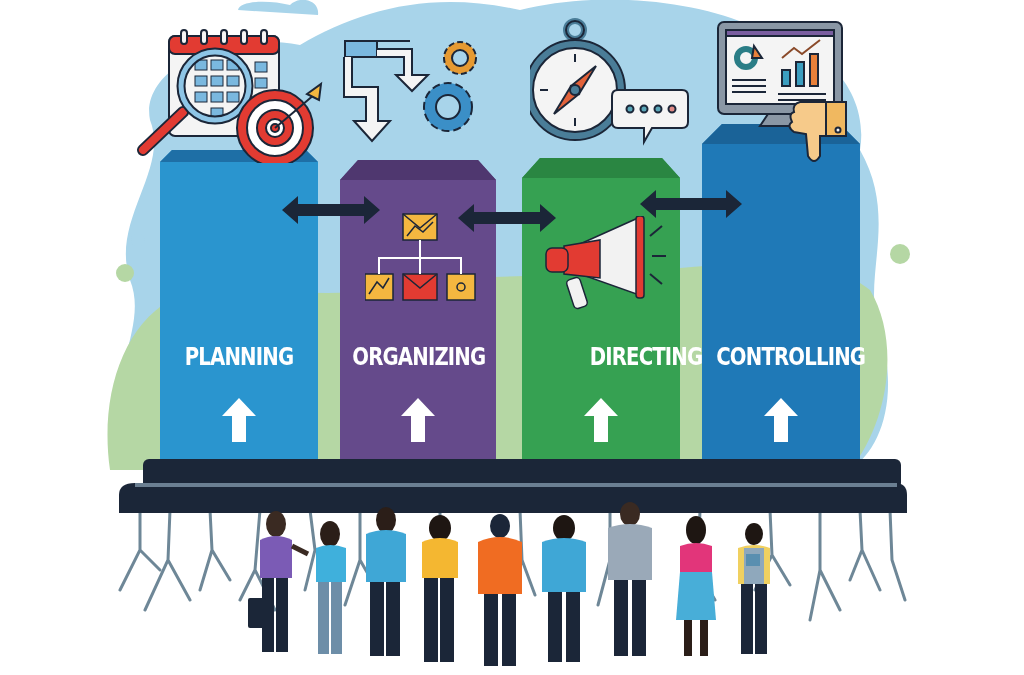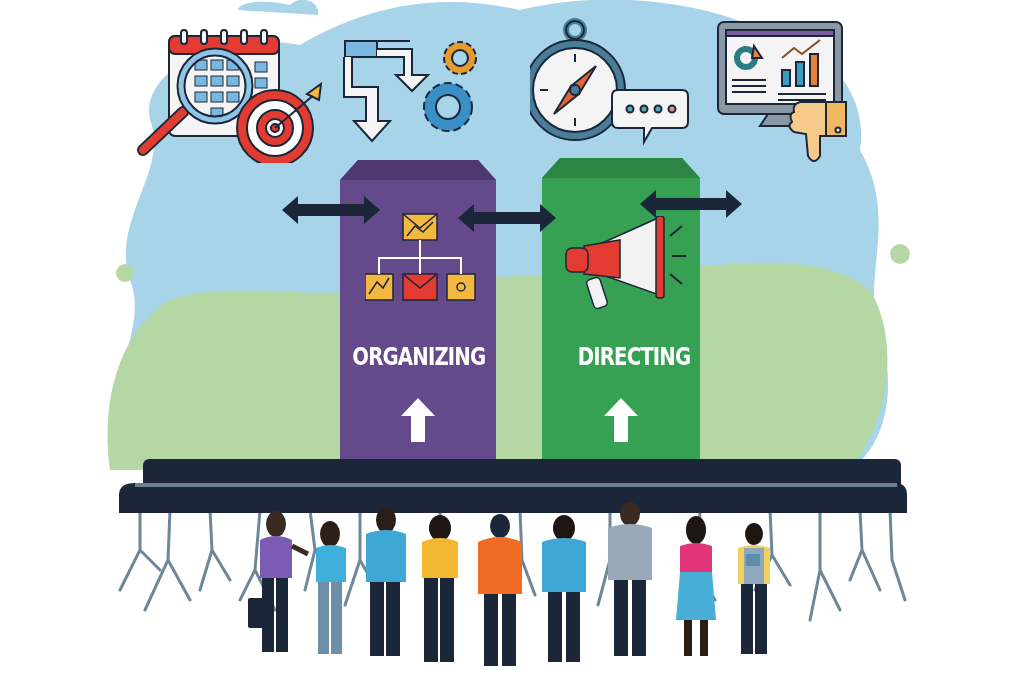--- a/index.html
+++ b/index.html
@@ -39,20 +39,30 @@
       <path d="M410,0 L412,50 L400,90 M412,50 L425,85"></path>
       <path d="M500,0 L500,50 L488,95"></path>
       <path d="M590,0 L588,60 L575,100 M588,60 L605,90"></path>
       <path d="M660,0 L662,45 L645,80 M662,45 L680,75"></path>
       <path d="M710,0 L710,60 L700,110 M710,60 L730,100"></path>
       <path d="M750,0 L752,40 L770,80 M752,40 L740,70"></path>
       <path d="M780,0 L782,50 L795,90"></path>
     </g>
   </svg>
 
+  <div class="abs" style="left:160px;top:150px;width:158px;height:310px;">
+    <svg class="abs" style="left:0;top:0" width="158" height="310">
+      <polygon points="0,12 12,0 146,0 158,12 158,310 0,310" fill="#2a95cf"></polygon>
+      <polygon points="0,12 12,0 146,0 158,12" fill="#1e6fa6"></polygon>
+    </svg>
+    <div class="pillar-label" style="top:193px;">PLANNING</div>
+    <svg class="abs" style="left:62px;top:248px" width="34" height="44">
+      <polygon points="17,0 34,18 24,18 24,44 10,44 10,18 0,18" fill="#ffffff"></polygon>
+    </svg>
+  </div>
 
   <div class="abs" style="left:340px;top:160px;width:136px;height:300px;">
     <svg class="abs" style="left:0;top:0" width="156" height="300">
       <polygon points="0,20 18,0 138,0 156,20 156,300 0,300" fill="#654a8b"></polygon>
       <polygon points="0,20 18,0 138,0 156,20" fill="#4f376f"></polygon>
     </svg>
     <div class="pillar-label" style="top:183px;">ORGANIZING</div>
     <svg class="abs" style="left:61px;top:238px" width="34" height="44">
       <polygon points="17,0 34,18 24,18 24,44 10,44 10,18 0,18" fill="#ffffff"></polygon>
     </svg>
@@ -69,21 +79,21 @@
         <rect x="82" y="62" width="28" height="26" fill="#f4b740"></rect>
         <circle cx="96" cy="75" r="4" fill="none"></circle>
       </g>
       <g stroke="#ffffff" stroke-width="2" fill="none">
         <line x1="55" y1="28" x2="55" y2="62"></line>
         <polyline points="14,62 14,46 96,46 96,62"></polyline>
       </g>
     </svg>
   </div>
 
-  <div class="abs" style="left:542px;top:158px;width:184px;height:302px;">
+  <div class="abs" style="left:522px;top:158px;width:184px;height:302px;padding-left:32px;">
     <svg class="abs" style="left:0;top:0" width="158" height="302">
       <polygon points="0,20 18,0 140,0 158,20 158,302 0,302" fill="#36a152"></polygon>
       <polygon points="0,20 18,0 140,0 158,20" fill="#2a8642"></polygon>
     </svg>
     <div class="pillar-label" style="top:185px;">DIRECTING</div>
     <svg class="abs" style="left:62px;top:240px" width="34" height="44">
       <polygon points="17,0 34,18 24,18 24,44 10,44 10,18 0,18" fill="#ffffff"></polygon>
     </svg>
 
     <svg class="abs" style="left:20px;top:58px" width="125" height="95">
@@ -95,20 +105,30 @@
         <rect x="94" y="0" width="8" height="82" rx="3" fill="#e23b32"></rect>
       </g>
       <g stroke="#1b2638" stroke-width="2">
         <line x1="108" y1="20" x2="120" y2="10"></line>
         <line x1="110" y1="40" x2="124" y2="40"></line>
         <line x1="108" y1="58" x2="120" y2="68"></line>
       </g>
     </svg>
   </div>
 
+  <div class="abs" style="left:702px;top:124px;width:158px;height:336px;">
+    <svg class="abs" style="left:0;top:0" width="158" height="336">
+      <polygon points="0,20 20,0 138,0 158,20 158,336 0,336" fill="#1f79b7"></polygon>
+      <polygon points="0,20 20,0 138,0 158,20" fill="#1a6398"></polygon>
+    </svg>
+    <div class="pillar-label" style="top:219px;">CONTROLLING</div>
+    <svg class="abs" style="left:62px;top:274px" width="34" height="44">
+      <polygon points="17,0 34,18 24,18 24,44 10,44 10,18 0,18" fill="#ffffff"></polygon>
+    </svg>
+  </div>
 
   <svg class="abs" style="left:282px;top:196px" width="98" height="28">
     <polygon points="0,14 16,0 16,8 82,8 82,0 98,14 82,28 82,20 16,20 16,28" fill="#1b2638"></polygon>
   </svg>
   <svg class="abs" style="left:458px;top:204px" width="98" height="28">
     <polygon points="0,14 16,0 16,8 82,8 82,0 98,14 82,28 82,20 16,20 16,28" fill="#1b2638"></polygon>
   </svg>
   <svg class="abs" style="left:640px;top:190px" width="102" height="28">
     <polygon points="0,14 16,0 16,8 86,8 86,0 102,14 86,28 86,20 16,20 16,28" fill="#1b2638"></polygon>
   </svg>

